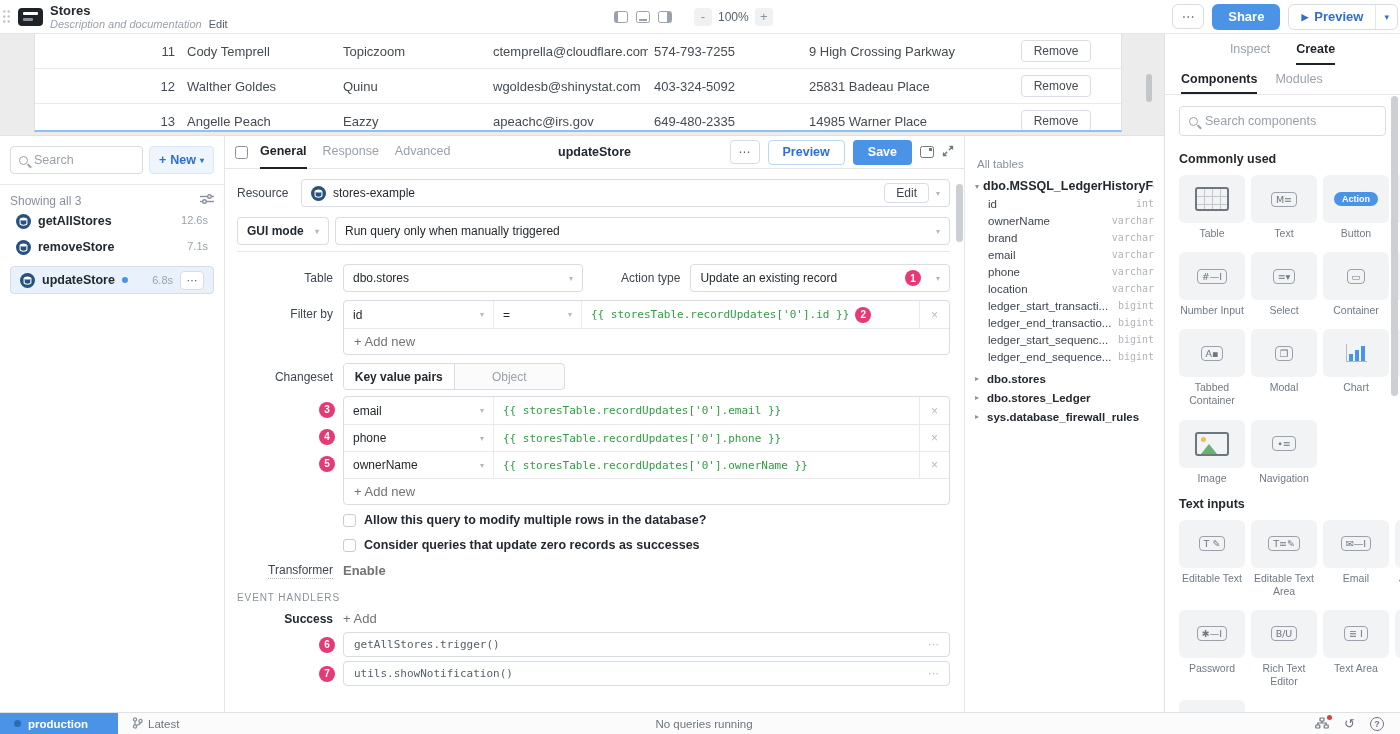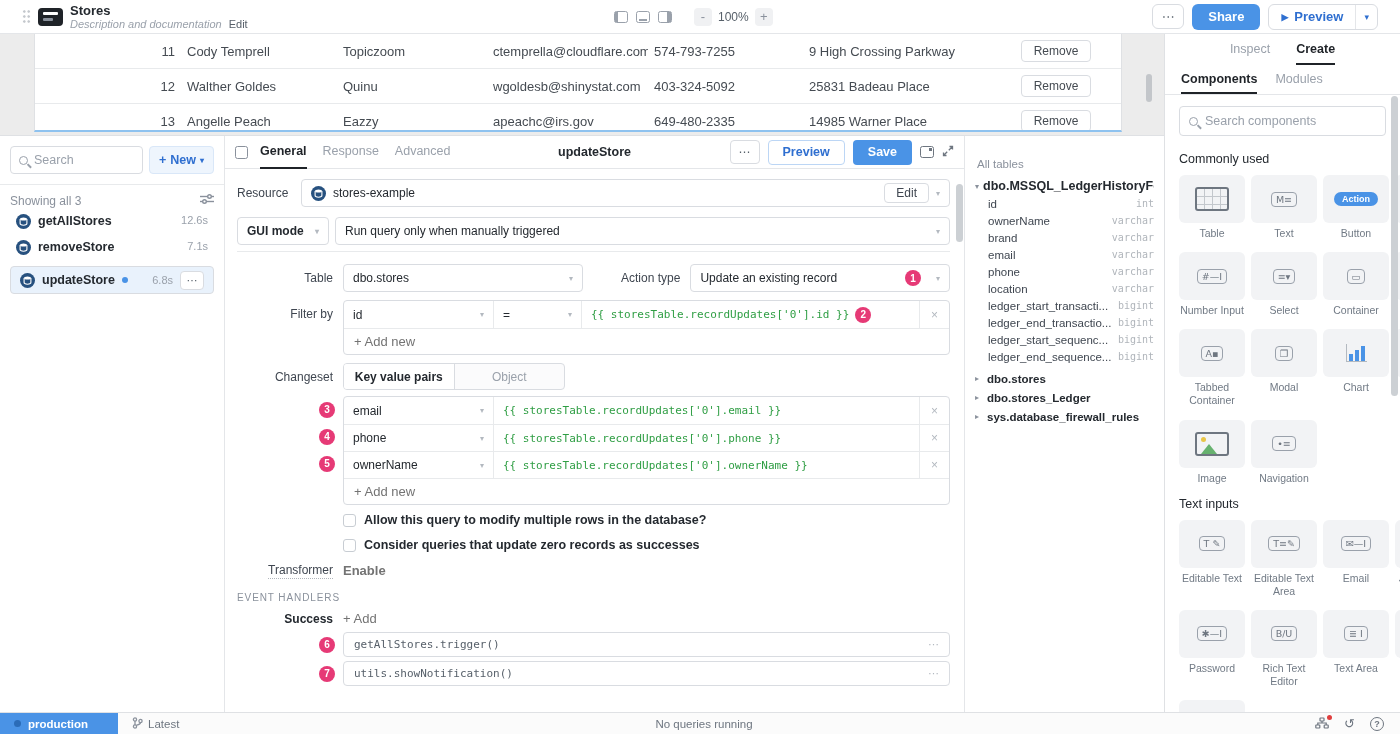--- a/index.html
+++ b/index.html
@@ -1,21 +1,21 @@
 <!DOCTYPE html>
 <html><head>
 <meta charset="utf-8">
 <style>
   * { box-sizing: border-box; margin: 0; padding: 0; }
   html,body { width:1400px; height:734px; overflow:hidden; }
   body { font-family:"Liberation Sans", sans-serif; font-size:12.5px; color:#24292f; background:#fff; }
   .app { width:1400px; height:734px; display:flex; flex-direction:column; }
 
   
-  .topbar { height:34px; border-bottom:1px solid #e4e6e9; display:flex; align-items:center; position:relative; background:#fff; padding:0 22px; flex:0 0 34px; }
+  .topbar { height:34px; border-bottom:1px solid #e4e6e9; display:flex; align-items:center; position:relative; background:#fff; padding:0 2px; flex:0 0 34px; }
   .tb-left { display:flex; align-items:center; gap:7px; }
   .drag-dots { width:9px; height:15px; background:radial-gradient(circle,#c4c8cd 1.2px,transparent 1.4px); background-size:4.5px 5px; }
   .app-logo { width:25px; height:18px; background:#1f2328; border-radius:4px; position:relative; }
   .app-logo:before { content:""; position:absolute; left:5px; right:5px; top:4px; height:3px; background:#fff; border-radius:1px; }
   .app-logo:after { content:""; position:absolute; left:5px; right:10px; top:10px; height:3px; background:#8a919c; border-radius:1px; }
   .tb-title { font-size:13px; font-weight:700; line-height:14px; }
   .tb-sub { font-size:11px; color:#9aa1ab; line-height:12px; }
   .tb-sub .sub-italic { font-style:italic; }
   .tb-sub a { color:#57606a; text-decoration:none; margin-left:4px; cursor:pointer; }
   .tb-center { position:absolute; left:614px; top:0; height:34px; display:flex; align-items:center; gap:8px; }
@@ -150,21 +150,21 @@
   
   .right-panel { width:235px; flex:0 0 235px; display:flex; flex-direction:column; background:#fff; position:relative; overflow:hidden; }
   .rp-tabs { height:31px; display:flex; justify-content:center; gap:26px; flex:0 0 31px; }
   .rp-tab { display:flex; align-items:center; font-size:12.5px; color:#9aa1ab; border-bottom:2px solid transparent; cursor:pointer; }
   .rp-tab.active { color:#1f2328; font-weight:700; border-color:#1f2328; }
   .rp-subtabs { height:30px; flex:0 0 30px; display:flex; gap:18px; padding:0 16px; border-bottom:1px solid #e4e6e9; }
   .rp-subtab { display:flex; align-items:center; font-size:12.5px; color:#9aa1ab; border-bottom:2px solid transparent; cursor:pointer; }
   .rp-subtab.active { color:#1f2328; font-weight:700; border-color:#1f2328; }
   .rp-search { margin:11px 14px 2px 14px; height:30px; border:1px solid #d9dce1; border-radius:4px; display:flex; align-items:center; gap:7px; padding:0 9px; flex:0 0 30px; }
   .rp-content { flex:1; overflow:hidden; padding:2px 14px 0 14px; }
-  .sec-title { font-weight:400; font-size:12.5px; color:#24292f; margin:12px 0 9px 0; }
+  .sec-title { font-weight:700; font-size:12.5px; color:#24292f; margin:12px 0 9px 0; }
   .tile-grid { display:grid; grid-template-columns:repeat(4,1fr); column-gap:6px; row-gap:12px; }
   .tile-cell { display:flex; flex-direction:column; align-items:center; cursor:pointer; }
   .tile { width:100%; height:48px; background:#f2f3f5; border-radius:6px; display:flex; align-items:center; justify-content:center; }
   .tile-label { font-size:10.5px; color:#717a85; text-align:center; line-height:1.25; margin-top:4px; width:66px; }
   .mini-box { border:1.5px solid #9aa1ab; border-radius:4px; padding:1px 4px; font-size:9.5px; color:#6e7680; white-space:nowrap; background:transparent; font-family:"DejaVu Sans", sans-serif; }
   .mini-pill { background:#4a93e6; color:#fff; border-radius:9px; font-size:9px; padding:2px 8px; font-weight:600; }
   .mini-chart { display:flex; align-items:flex-end; gap:2px; height:18px; border-left:1.5px solid #b3b9c0; border-bottom:1.5px solid #b3b9c0; padding:0 2px 0 2px; }
   .mini-chart i { width:4px; background:#4a93e6; display:block; }
   .mini-table { width:34px; height:24px; border:2px solid #6e7680; border-radius:3px;
     background-image:linear-gradient(to right,#c3c7cc 1px,transparent 1px),linear-gradient(to bottom,#c3c7cc 1px,transparent 1px);

